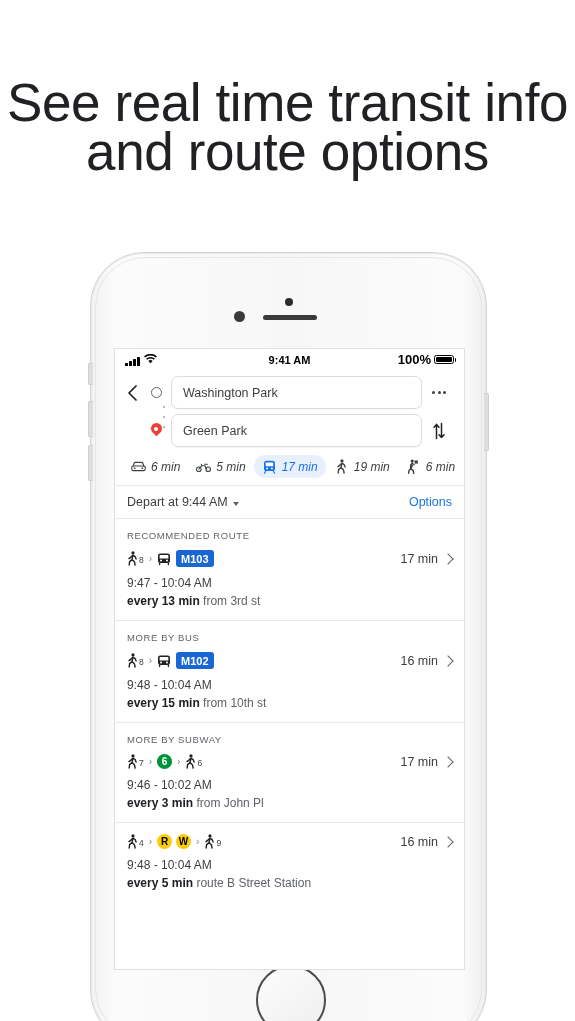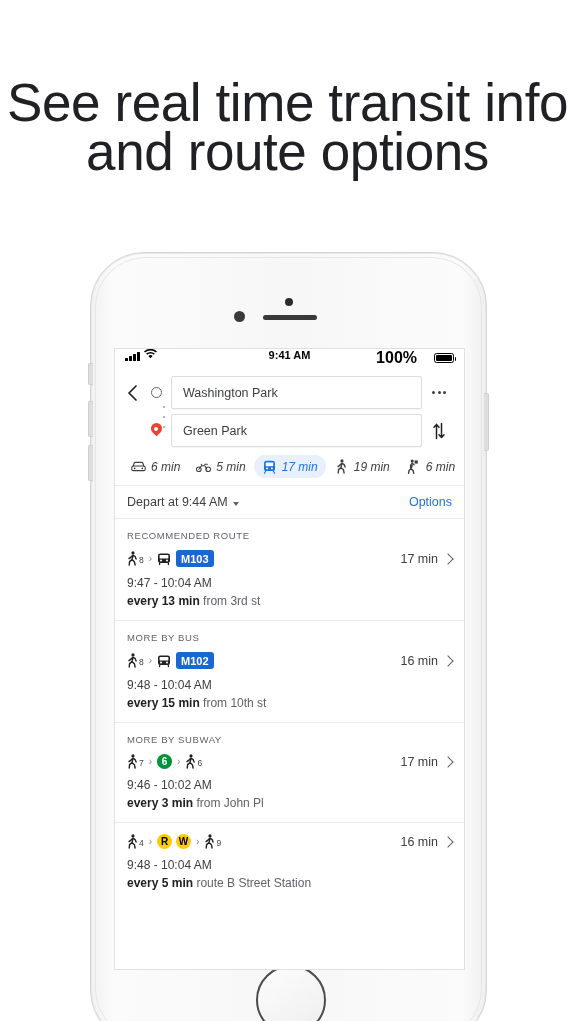--- a/index.html
+++ b/index.html
@@ -48,32 +48,32 @@
        border-radius:0 2px 2px 0;border:1px solid #cfcfcf;border-left:none;}
 
   
   .screen{
     position:absolute;left:23px;top:95px;width:349px;height:620px;
     background:#ffffff;overflow:hidden;border:1px solid #e0e0e0;
   }
 
   
   .statusbar{
-    height:21px;display:flex;align-items:flex-start;padding:0 10px;
+    height:21px;display:flex;align-items:center;padding:0 10px;
     font-size:11px;color:#000;font-weight:700;position:relative;
   }
   .sb-left{display:flex;align-items:flex-end;gap:4px;}
   .bars{display:flex;align-items:flex-end;gap:1.5px;height:9px;}
   .bars i{display:block;width:2.5px;background:#000;border-radius:0.5px;}
   .bars i:nth-child(1){height:3px;}
   .bars i:nth-child(2){height:5px;}
   .bars i:nth-child(3){height:7px;}
   .bars i:nth-child(4){height:9px;}
   .sb-time{position:absolute;left:0;right:0;text-align:center;font-size:11px;font-weight:700;}
-  .sb-right{margin-left:auto;display:flex;align-items:center;gap:17px;font-size:16px;font-weight:700;}
+  .sb-right{margin-left:auto;display:flex;align-items:center;gap:3px;font-size:13px;font-weight:700;}
   .batt{width:20px;height:9.5px;border:1px solid #000;border-radius:2.5px;position:relative;
         padding:1px;box-sizing:border-box;}
   .batt::after{content:"";position:absolute;right:-3px;top:2.5px;width:1.5px;height:4px;
         background:#000;border-radius:0 1px 1px 0;}
   .batt span{display:block;height:100%;background:#000;border-radius:1px;}
 
   
   .searchzone{padding:6px 0 4px 0;background:#fff;position:relative;}
   .srow{display:flex;align-items:center;height:33px;padding:0 8px;margin-bottom:5px;}
   .srow:last-child{margin-bottom:0;}
@@ -82,21 +82,21 @@
   .dot-circle{width:9px;height:9px;border:1.6px solid #5f6368;border-radius:50%;}
   .pin{width:11px;height:15px;position:relative;}
   .pin::before{content:"";position:absolute;left:0;top:0;width:11px;height:11px;
      background:#ea4335;border-radius:50% 50% 50% 0;transform:rotate(-45deg);}
   .pin::after{content:"";position:absolute;left:3.5px;top:3.5px;width:4px;height:4px;
      background:#fff;border-radius:50%;}
   .dots-vert{position:absolute;left:48px;top:36px;height:22px;display:flex;
      flex-direction:column;justify-content:space-between;}
   .dots-vert i{display:block;width:2px;height:2px;background:#9aa0a6;border-radius:50%;}
   .field{
-    flex:1;height:31px;border:1px solid #dadce0;border-radius:2px;background:#fff;
+    flex:1;height:31px;border:1px solid #dadce0;border-radius:7px;background:#fff;
     display:flex;align-items:center;padding:0 11px;font-size:12.5px;color:#3c4043;
     box-shadow:0 1px 1px rgba(0,0,0,0.03);
   }
   .trail{width:34px;display:flex;align-items:center;justify-content:center;flex:0 0 34px;}
   .kebab{display:flex;gap:2.5px;}
   .kebab i{width:3px;height:3px;background:#3c4043;border-radius:50%;display:block;}
 
   
   .modes{display:flex;align-items:flex-start;gap:0;padding:4px 8px 7px 8px;overflow:hidden;font-style:italic;}
   .mode{display:flex;align-items:center;gap:5px;padding:4px 8px;border-radius:13px;

